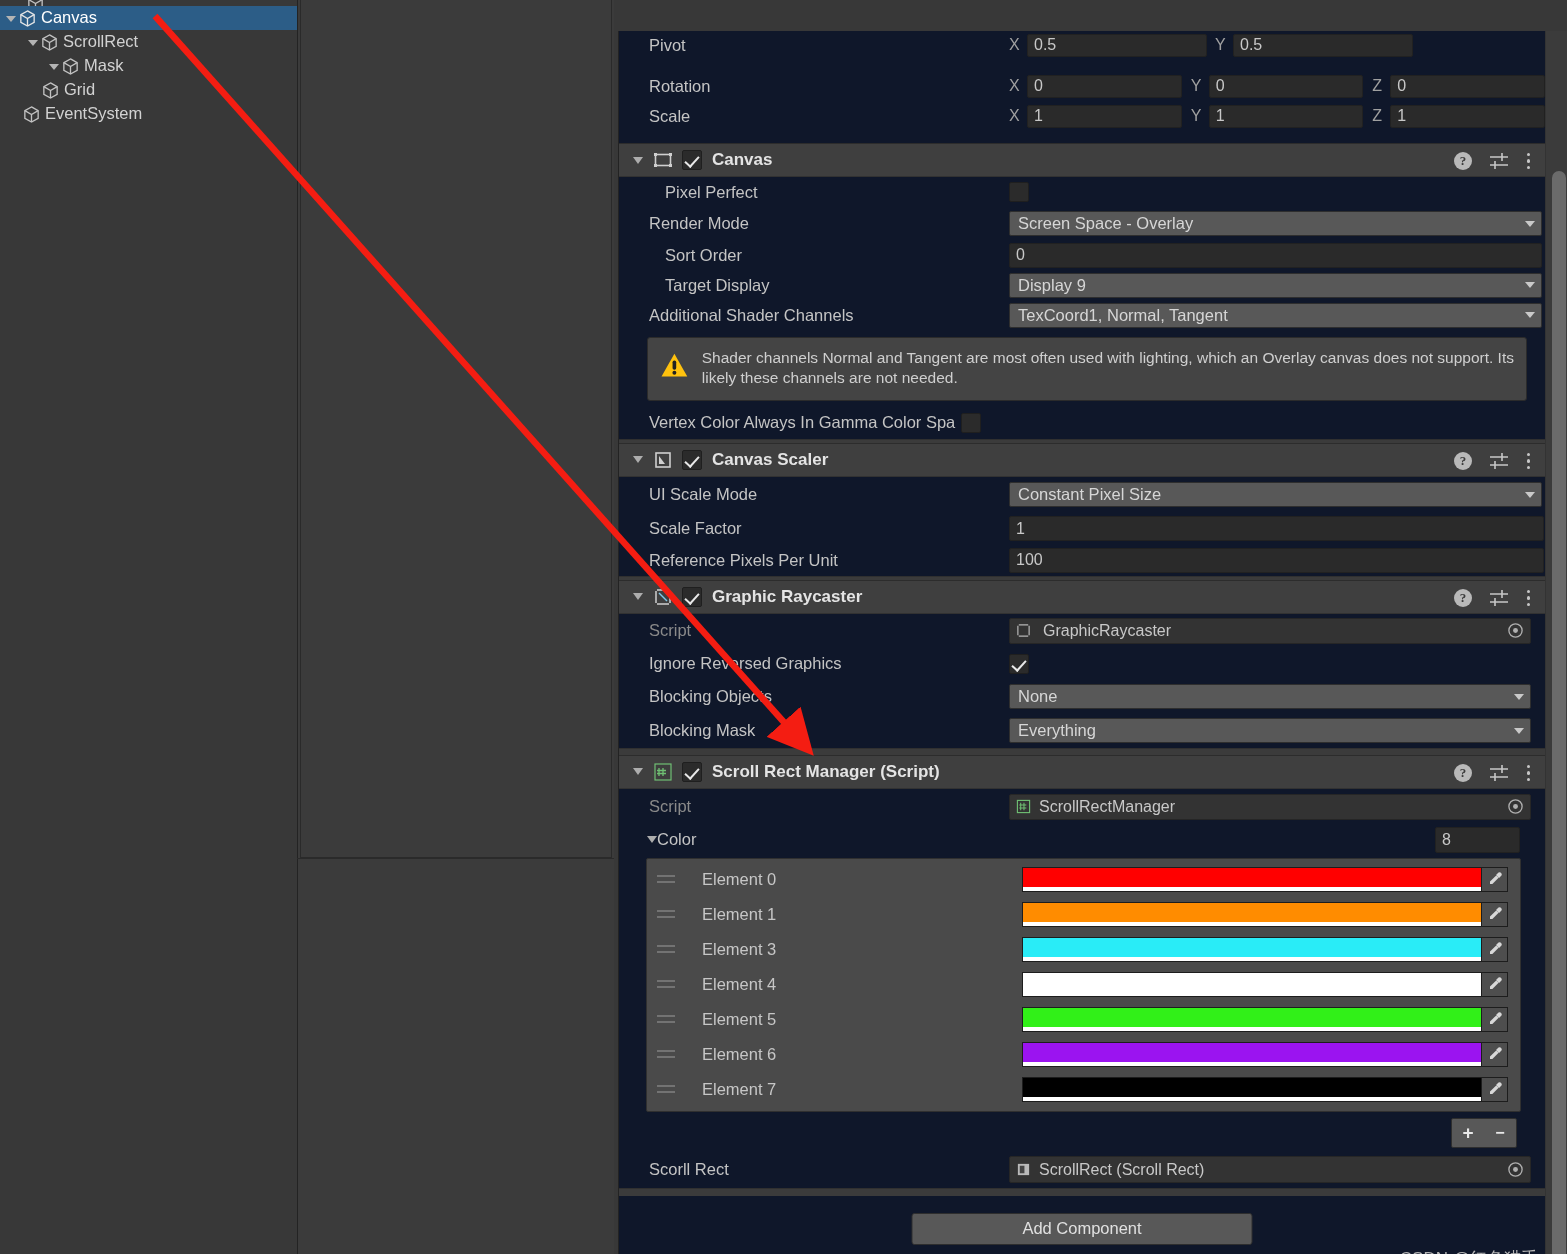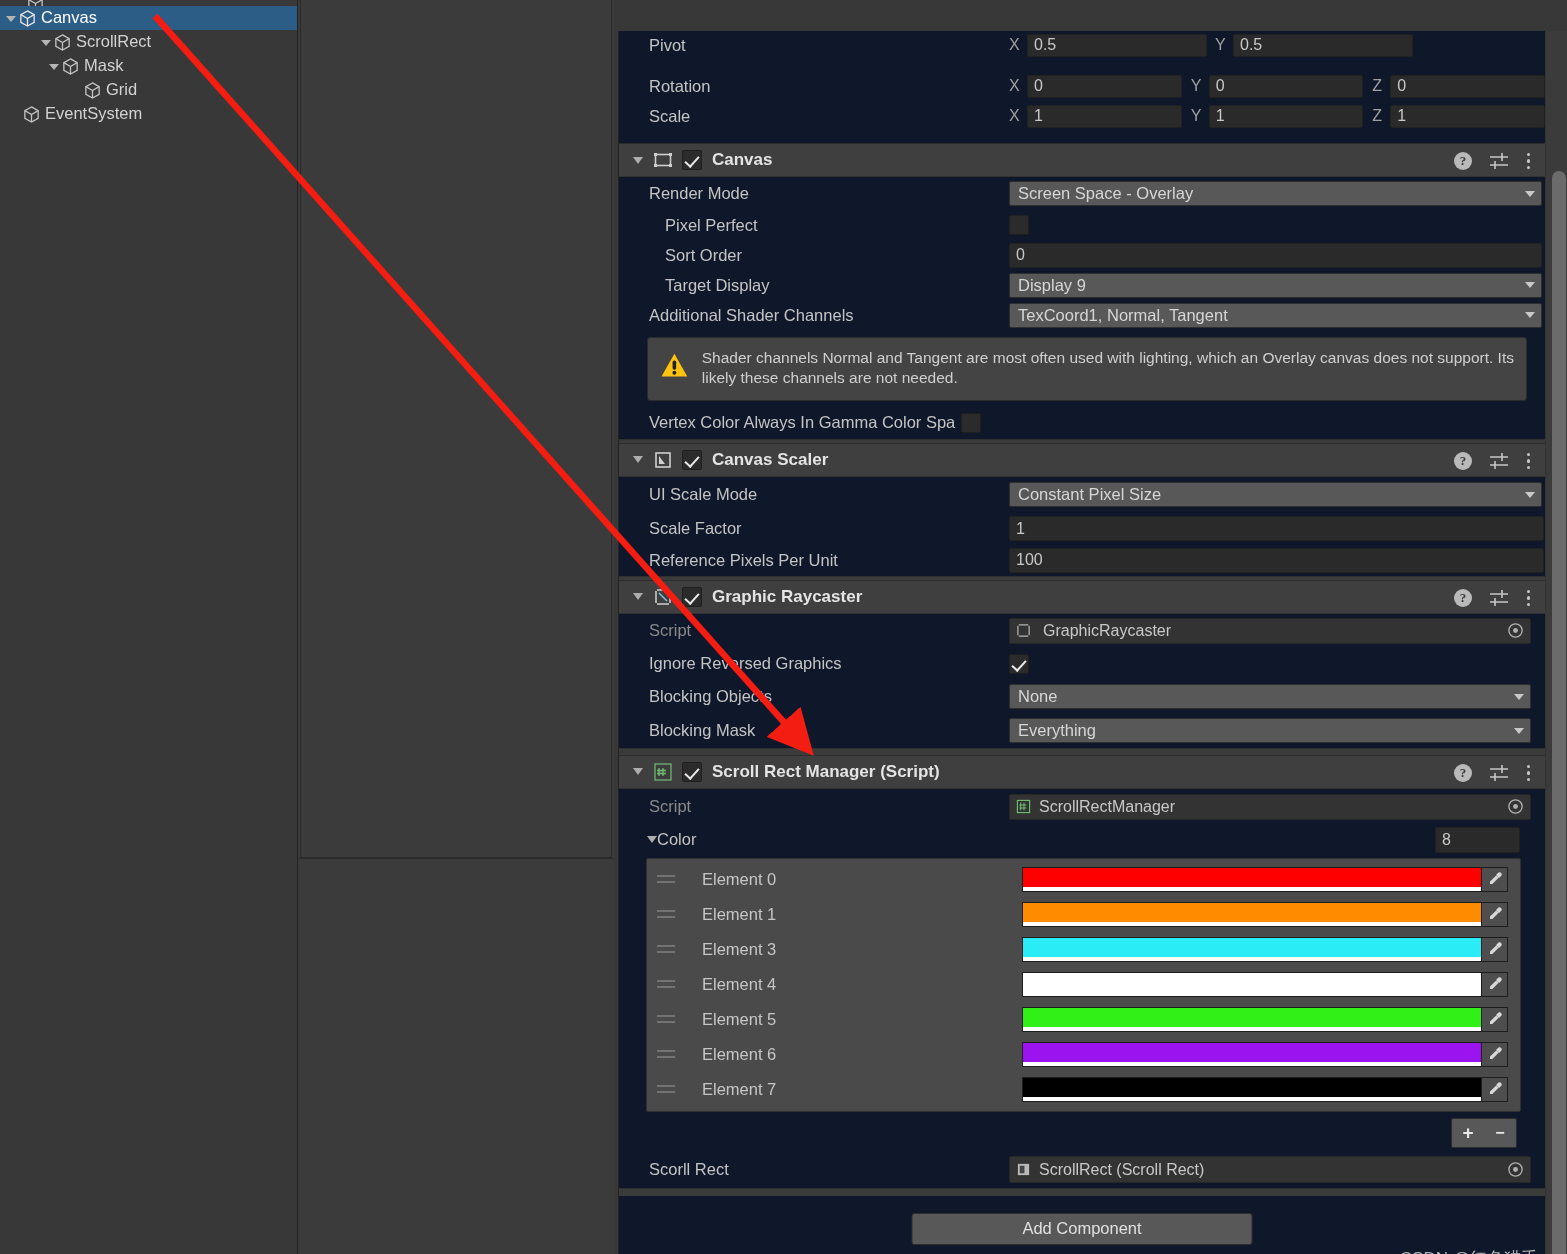--- a/index.html
+++ b/index.html
@@ -180,39 +180,39 @@
 
     <div class="hrow sel" style="padding-left:4px">
       <div class="foldtri open"></div>
       <svg class="cube" viewBox="0 0 20 20">
         <path d="M10 2 L17 6 L17 14 L10 18 L3 14 L3 6 Z" fill="none" stroke="#e6e6e6" stroke-width="1.4"></path>
         <path d="M3 6 L10 10 L17 6 M10 10 L10 18" fill="none" stroke="#e6e6e6" stroke-width="1.4"></path>
       </svg>
       <span class="hlabel">Canvas</span>
     </div>
 
-    <div class="hrow" style="padding-left:39px">
+    <div class="hrow" style="padding-left:26px">
       <div class="foldtri open"></div>
       <svg class="cube" viewBox="0 0 20 20">
         <path d="M10 2 L17 6 L17 14 L10 18 L3 14 L3 6 Z" fill="none" stroke="#c2c2c2" stroke-width="1.4"></path>
         <path d="M3 6 L10 10 L17 6 M10 10 L10 18" fill="none" stroke="#c2c2c2" stroke-width="1.4"></path>
       </svg>
       <span class="hlabel">ScrollRect</span>
     </div>
 
     <div class="hrow" style="padding-left:47px">
       <div class="foldtri open"></div>
       <svg class="cube" viewBox="0 0 20 20">
         <path d="M10 2 L17 6 L17 14 L10 18 L3 14 L3 6 Z" fill="none" stroke="#c2c2c2" stroke-width="1.4"></path>
         <path d="M3 6 L10 10 L17 6 M10 10 L10 18" fill="none" stroke="#c2c2c2" stroke-width="1.4"></path>
       </svg>
       <span class="hlabel">Mask</span>
     </div>
 
-    <div class="hrow" style="padding-left:83px">
+    <div class="hrow" style="padding-left:41px">
       <svg class="cube" viewBox="0 0 20 20">
         <path d="M10 2 L17 6 L17 14 L10 18 L3 14 L3 6 Z" fill="none" stroke="#c2c2c2" stroke-width="1.4"></path>
         <path d="M3 6 L10 10 L17 6 M10 10 L10 18" fill="none" stroke="#c2c2c2" stroke-width="1.4"></path>
       </svg>
       <span class="hlabel">Grid</span>
     </div>
 
     <div class="hrow" style="padding-left:22px">
       <svg class="cube" viewBox="0 0 20 20">
         <path d="M10 2 L17 6 L17 14 L10 18 L3 14 L3 6 Z" fill="none" stroke="#c2c2c2" stroke-width="1.4"></path>
@@ -299,31 +299,31 @@
             <path d="M13 1 V9 M6 9 V17" stroke="#c7c7c7" stroke-width="1.6"></path>
           </svg>
           <div class="icon-dots">
               <i></i>
               <i></i>
               <i></i>
             </div>
         </div>
       </div>
 
+      <div class="prow">
+        <div class="plabel indent">Pixel Perfect</div>
+        <div class="checkbox"></div>
+      </div>
+
       <div class="prow" style="height:33px">
         <div class="plabel">Render Mode</div>
         <div class="dropdown" style="width:533px">
           <span>Screen Space - Overlay</span>
           <span class="caret"></span>
         </div>
-      </div>
-
-      <div class="prow">
-        <div class="plabel indent">Pixel Perfect</div>
-        <div class="checkbox"></div>
       </div>
 
       <div class="prow">
         <div class="plabel indent">Sort Order</div>
         <div class="field" style="width:533px;height:25px">
           <span>0</span>
         </div>
       </div>
 
       <div class="prow">

